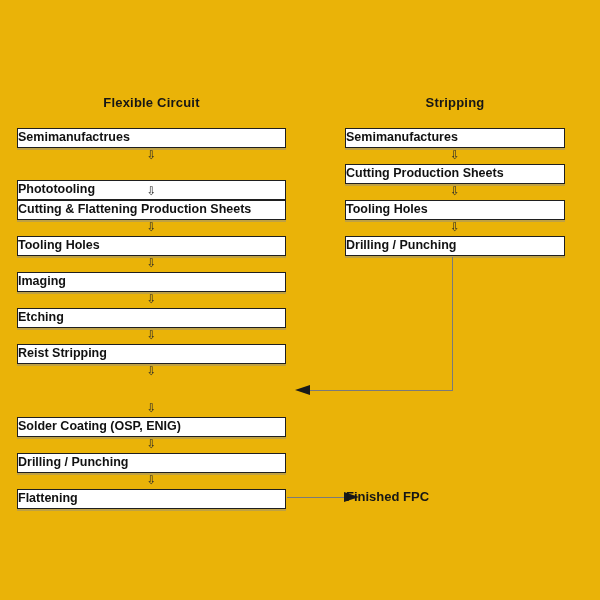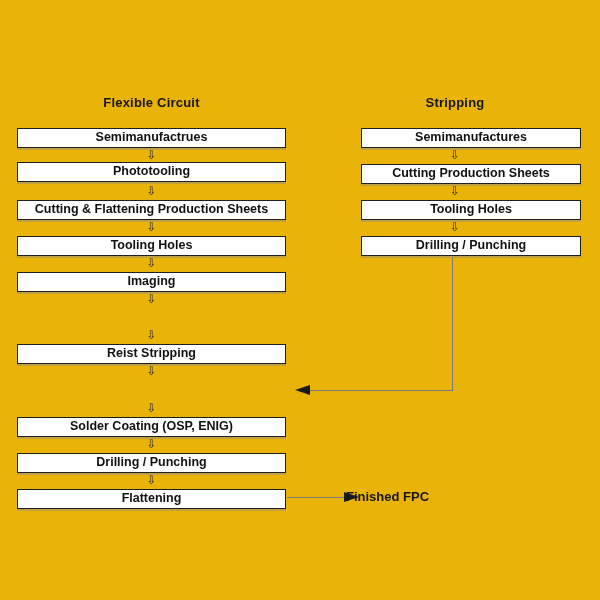--- a/index.html
+++ b/index.html
@@ -2,24 +2,24 @@
 <html><head>
 <meta charset="utf-8">
 <style>
   html,body{margin:0;padding:0;background:#ffffff;}
   .canvas{position:relative;width:600px;height:600px;background:#eab308;overflow:hidden;
           font-family:"Liberation Sans",sans-serif;color:#111111;}
   .col-title{position:absolute;height:16px;text-align:center;font-weight:bold;font-size:13px;
              line-height:16px;letter-spacing:.2px;color:#161616;}
   .box{position:absolute;height:20px;box-sizing:border-box;background:#ffffff;
        border:1.5px solid #1f1f1f;box-shadow:0 2px 0 rgba(140,140,140,.45);
-       text-align:center;font-weight:bold;font-size:12.5px;line-height:16px;
+       font-weight:bold;font-size:12.5px;line-height:16px;
        white-space:nowrap;overflow:hidden;color:#111111;}
   .fc-box{left:17px;width:269px;}
-  .cl-box{left:345px;width:220px;margin-left:16px;}
+  .cl-box{left:345px;width:220px;}
   .darr{position:absolute;height:14px;text-align:center;
         font-family:"DejaVu Sans",sans-serif;font-size:12px;line-height:13px;color:#2a2a2a;}
   .fc-darr{left:17px;width:269px;}
   .cl-darr{left:345px;width:220px;}
   .hline{position:absolute;height:1px;background:#7a7a7a;}
   .vline{position:absolute;width:1px;background:#7a7a7a;}
   .tri-l{position:absolute;width:0;height:0;border-top:5px solid transparent;
          border-bottom:5px solid transparent;border-right:15px solid #1a1a1a;}
   .tri-r{position:absolute;width:0;height:0;border-top:5px solid transparent;
          border-bottom:5px solid transparent;border-left:15px solid #1a1a1a;}
@@ -28,24 +28,25 @@
 </style>
 </head>
 <body>
 
 <div class="canvas">
 
   <div class="col-title" style="left:17px;top:95px;width:269px">Flexible Circuit</div>
   <div class="col-title" style="left:345px;top:95px;width:220px">Stripping</div>
 
   <div class="box fc-box" style="top:128px">Semimanufactrues</div>
-  <div class="box fc-box" style="top:162px">Phototooling</div>
+  <div class="box fc-box" style="top:180px">Phototooling</div>
   <div class="box fc-box" style="top:200px">Cutting &amp; Flattening Production Sheets</div>
   <div class="box fc-box" style="top:236px">Tooling Holes</div>
   <div class="box fc-box" style="top:272px">Imaging</div>
+  <div class="box fc-box" style="top:308px">Etching</div>
   <div class="box fc-box" style="top:344px">Reist Stripping</div>
   <div class="box fc-box" style="top:417px">Solder Coating (OSP, ENIG)</div>
   <div class="box fc-box" style="top:453px">Drilling / Punching</div>
   <div class="box fc-box" style="top:489px">Flattening</div>
 
   <div class="darr fc-darr" style="top:149px">⇩</div>
   <div class="darr fc-darr" style="top:185px">⇩</div>
   <div class="darr fc-darr" style="top:221px">⇩</div>
   <div class="darr fc-darr" style="top:257px">⇩</div>
   <div class="darr fc-darr" style="top:293px">⇩</div>

